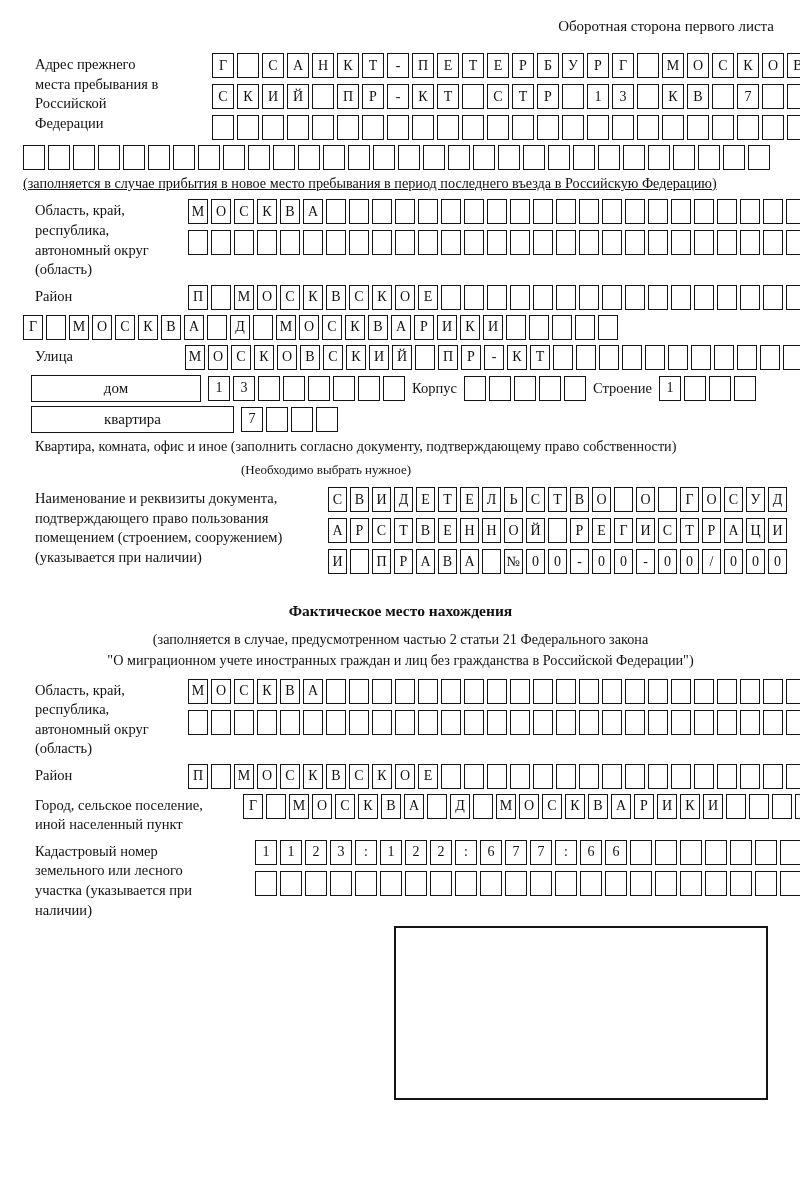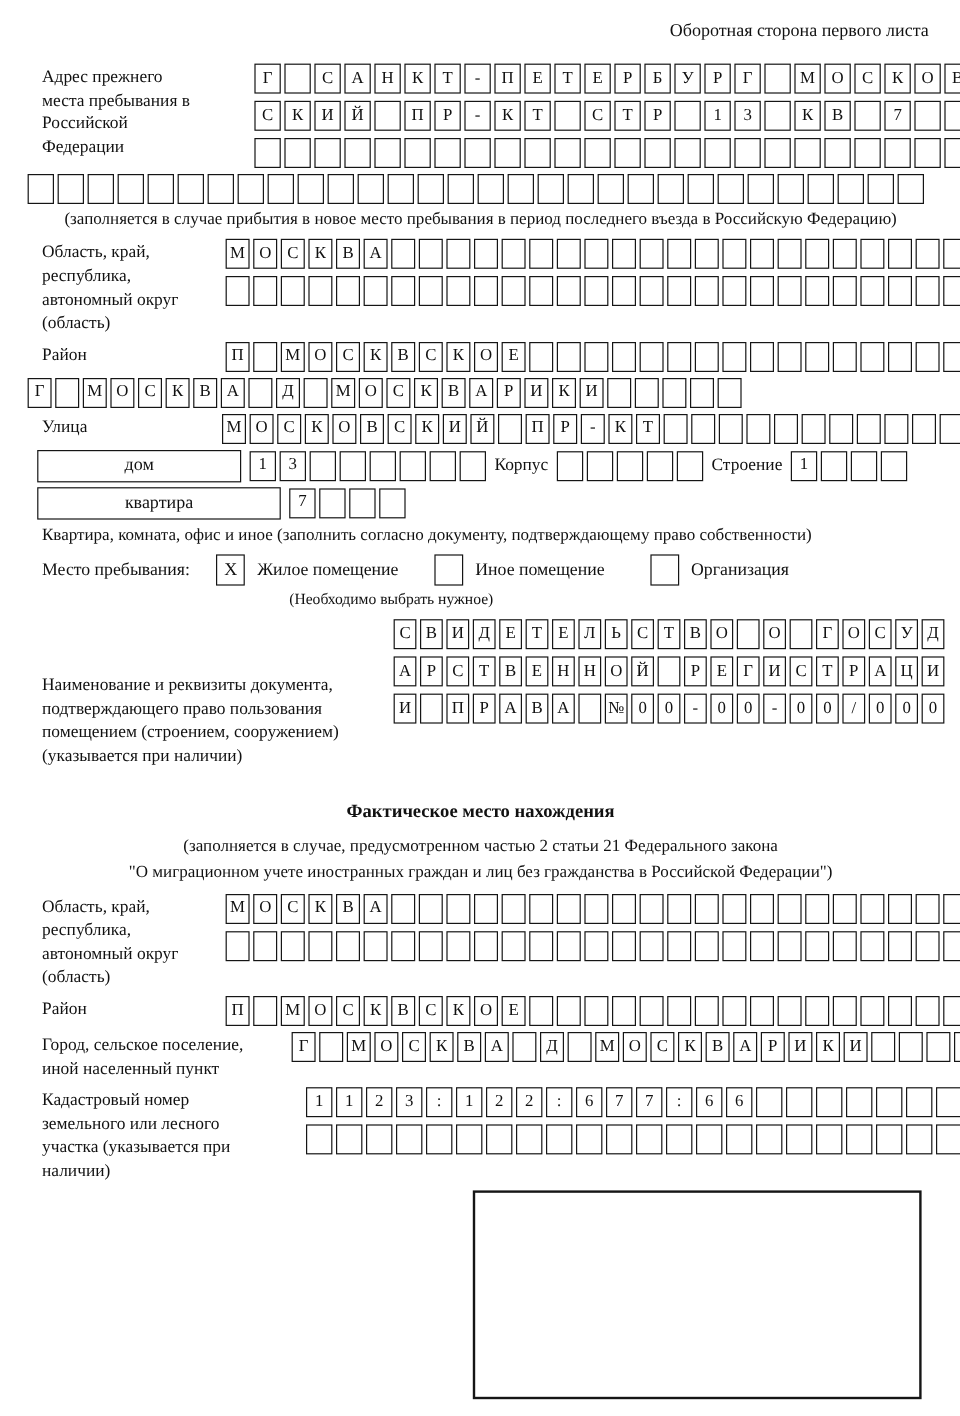--- a/index.html
+++ b/index.html
@@ -10,36 +10,36 @@
     font-family: "Liberation Serif", "DejaVu Serif", serif;
     overflow: hidden;
   }
   .page { padding: 6px 22px 0 23px; }
   .header-note { text-align: right; font-size: 15px; margin: 12px 4px 18px 0; }
 
   .frow { display: flex; align-items: flex-start; margin-bottom: 5px; gap: 32px; }
   .flabel { font-size: 14.5px; line-height: 1.35; flex: none; padding: 2px 6px 0 12px; }
   .w157 { width: 157px; } .w130 { width: 133px; } .w150 { width: 155px; }
   .w125 { width: 130px; } .w185 { width: 188px; } .w197 { width: 200px; }
-  .w272 { width: 273px; margin-top: 44px; }
+  .w272 { width: 273px; }
   .rows { display: flex; flex-direction: column; gap: 6px; }
 
   .cells { display: flex; gap: 3px; }
   .cell {
     flex: none; width: 20px; height: 25px;
     border: 1.8px solid #151515;
     display: flex; align-items: center; justify-content: center;
     font-size: 14px; background: #fff;
   }
   .cells.p25 .cell { width: 22px; }
   .cells.p22 .cell { width: 19px; }
   .fullrow { margin: 1px 0 4px 0; }
 
   .caption { font-size: 14.2px; margin: 0 0 7px 12px; line-height: 1.3; }
-  .caption.center { text-align: center; margin-left: 0; }
+  .caption.center { text-align: left; margin-left: 0; text-decoration: underline; }
   .sec-title { text-align: center; font-weight: bold; font-size: 15.5px; margin: 2px 0 10px 0; }
   .center-cap { text-align: center; font-size: 14.2px; margin: 2px 0; line-height: 1.35; }
 
   .houserow { display: flex; align-items: center; gap: 7px; margin: 2px 0 4px 8px; }
   .widebox {
     flex: none; border: 1.8px solid #151515; height: 27px;
     display: flex; align-items: center; justify-content: center; font-size: 15px;
   }
   .widebox.house { width: 170px; }
   .widebox.apt { width: 203px; }
@@ -376,29 +376,20 @@
     <div class="widebox apt">квартира</div>
     <div class="cells p25">
         <span class="cell">7</span>
         <span class="cell"></span>
         <span class="cell"></span>
         <span class="cell"></span>
       </div>
   </div>
   <div class="caption">Квартира, комната, офис и иное (заполнить согласно документу, подтверждающему право собственности)</div>
 
-  <div class="stay-row">
-    <span>Место пребывания:</span>
-    <span class="chk gap20">X</span>
-    <span class="lbl">Жилое помещение</span>
-    <span class="chk gap28"></span>
-    <span class="lbl">Иное помещение</span>
-    <span class="chk gap36"></span>
-    <span class="lbl">Организация</span>
-  </div>
   <div class="hint">(Необходимо выбрать нужное)</div>
 
   <div class="frow">
     <div class="flabel w272">Наименование и реквизиты документа, подтверждающего право пользования помещением (строением, сооружением) (указывается при наличии)</div>
     <div class="rows">
       <div class="cells p22">
           <span class="cell">С</span>
           <span class="cell">В</span>
           <span class="cell">И</span>
           <span class="cell">Д</span>

